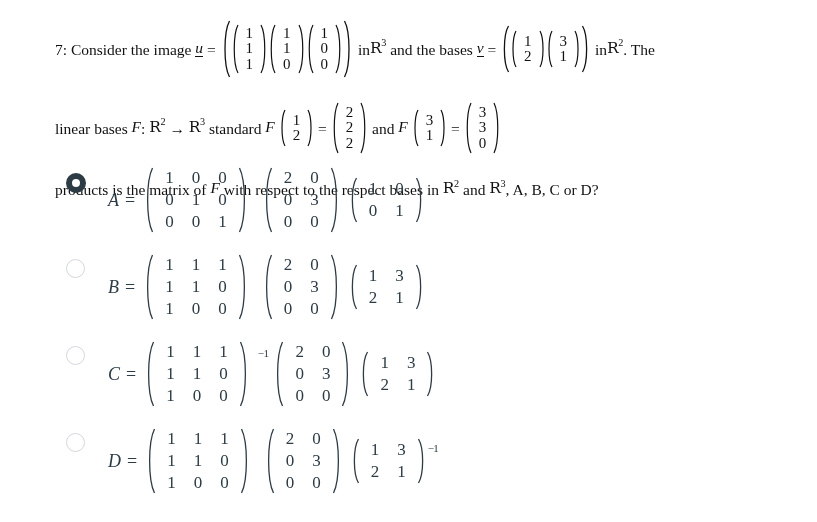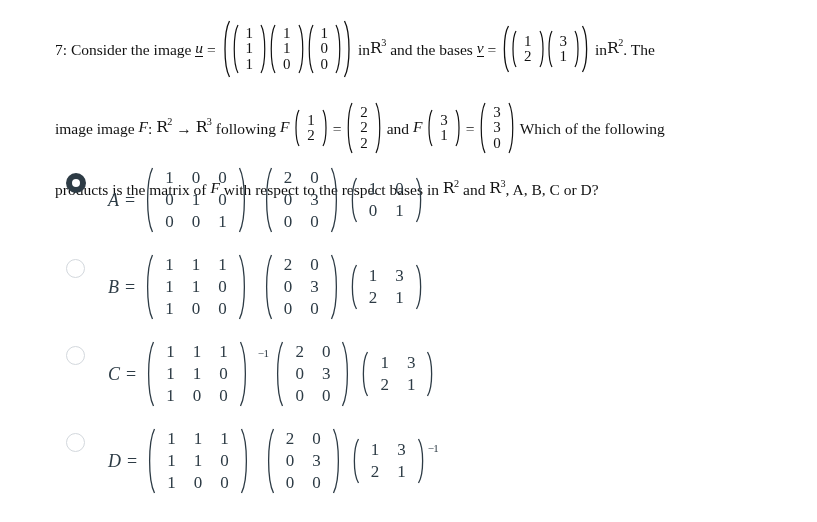--- a/index.html
+++ b/index.html
@@ -234,26 +234,26 @@
           </svg>
       </span>
       <svg class="sbrk" width="10" height="48" viewBox="0 0 10 48">
           <path d="M1.5 1 C7 10, 7 38, 1.5 47" stroke="#111" stroke-width="1.3" fill="none"></path>
         </svg>
     </span>
     <span class="txt">in</span><span class="bb">R</span><sup class="exp">2</sup><span class="txt">. The</span>
   </span>
 
   <span class="stem-line l2">
-    <span class="txt">image image</span>
+    <span class="txt">linear bases</span>
     <span class="mvar">F</span><span class="txt">:</span>
     <span class="bb">R</span><sup class="exp">2</sup>
     <span class="txt">→</span>
     <span class="bb">R</span><sup class="exp">3</sup>
-    <span class="txt">following</span>
+    <span class="txt">standard</span>
     <span class="mvar">F</span>
     <span class="paren-wrap">
       <svg class="sbrk" width="7" height="38" viewBox="0 0 7 38">
           <path d="M6 1 C2 8, 2 30, 6 37" stroke="#111" stroke-width="1.2" fill="none"></path>
         </svg>
       <span class="mat vec2">
         <span class="cell">1</span>
         <span class="cell">2</span>
       </span>
       <svg class="sbrk" width="7" height="38" viewBox="0 0 7 38">
@@ -295,21 +295,20 @@
         </svg>
       <span class="mat vec3">
         <span class="cell">3</span>
         <span class="cell">3</span>
         <span class="cell">0</span>
       </span>
       <svg class="sbrk" width="8" height="52" viewBox="0 0 8 52">
           <path d="M1 1 C6 11, 6 41, 1 51" stroke="#111" stroke-width="1.2" fill="none"></path>
         </svg>
     </span>
-    <span class="txt">Which of the following</span>
   </span>
 
   <span class="stem-line l3">
     <span class="txt">products is the matrix of</span>
     <span class="mvar">F</span>
     <span class="txt">with respect to the respect bases in</span>
     <span class="bb">R</span><sup class="exp">2</sup>
     <span class="txt">and</span>
     <span class="bb">R</span><sup class="exp">3</sup><span class="txt">, A, B, C or D?</span>
   </span>

